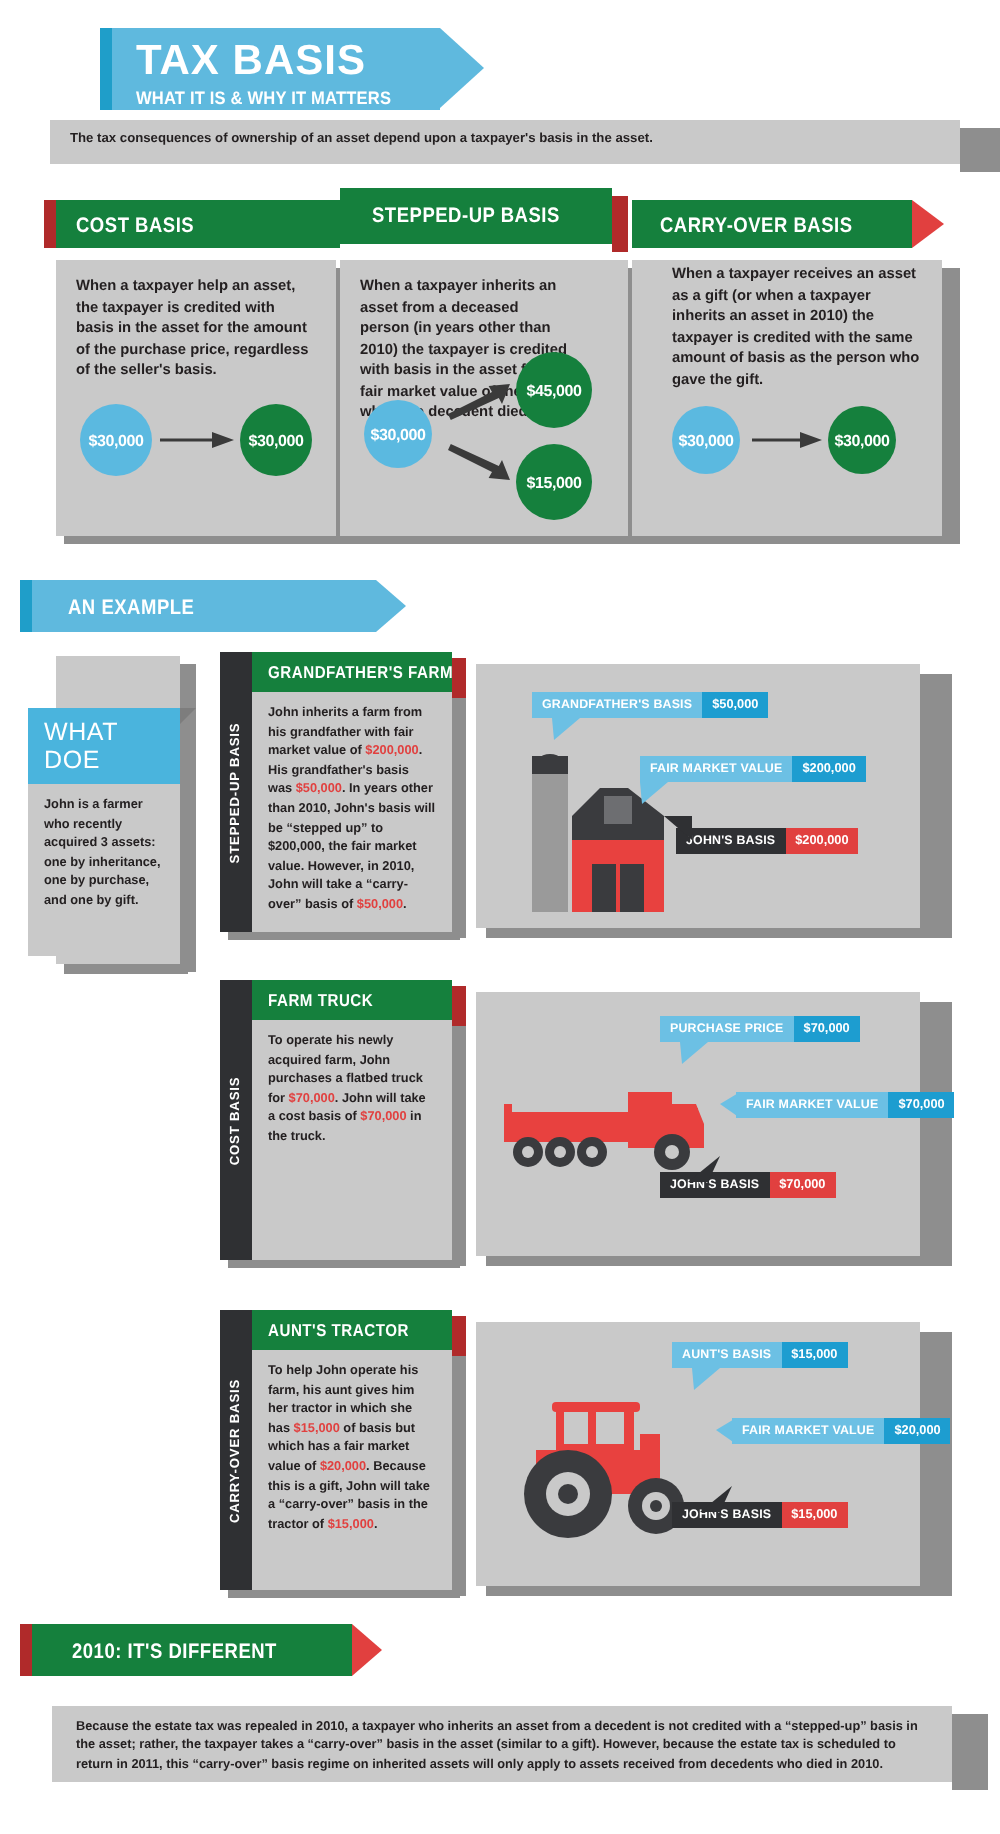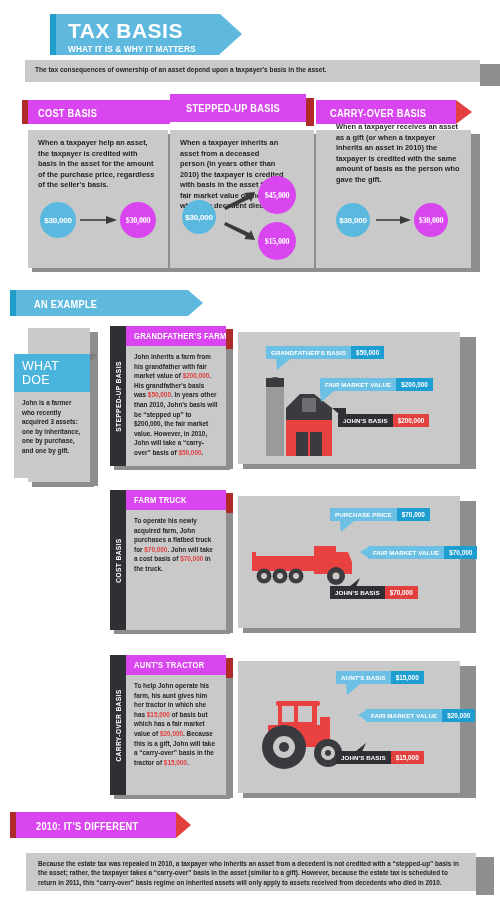--- a/index.html
+++ b/index.html
@@ -6,21 +6,21 @@
   body{
     width:500px;height:917px;position:relative;overflow:hidden;
     background:#ffffff;
     font-family:"Liberation Sans", sans-serif;
     -webkit-font-smoothing:antialiased;
   }
   .abs{position:absolute;}
 
   .blue{background:#5fb9de;}
   .blue-dark{background:#1f9ec9;}
-  .red{background:#d946ef;font-family:Liberation Serif, serif;}
+  .red{background:#15803d;}
   .red-dark{background:#b02a2a;}
   .gray{background:#c9c9c9;}
   .gray-dark{background:#8e8e8e;}
 
   
   #title-main{
     font-size:21px;letter-spacing:.5px;color:#fff;font-weight:bold;
     font-family:"Liberation Sans", sans-serif;
   }
   #title-sub{
@@ -136,21 +136,21 @@
 
 <div class="abs" style="left:0;top:100px;">
   <div class="abs red" style="left:316px;top:0;width:140px;height:24px;"></div>
   <div class="abs" style="left:456px;top:0;width:0;height:0;border-top:12px solid transparent;border-bottom:12px solid transparent;border-left:16px solid #e1403f;"></div>
   <div class="abs cond-hd" style="left:330px;top:7px;">CARRY-OVER BASIS</div>
 
   <div class="abs gray" style="left:316px;top:30px;width:155px;height:138px;"></div>
   <div class="abs gray-dark" style="left:471px;top:34px;width:9px;height:138px;"></div>
   <div class="abs gray-dark" style="left:320px;top:168px;width:155px;height:4px;"></div>
 
-  <div class="abs bodytext" style="left:336px;top:22px;width:124px;">When a taxpayer receives an asset as a gift (or when a taxpayer inherits an asset in 2010) the taxpayer is credited with the same amount of basis as the person who gave the gift.</div>
+  <div class="abs bodytext" style="left:336px;top:32px;width:124px;">When a taxpayer receives an asset as a gift (or when a taxpayer inherits an asset in 2010) the taxpayer is credited with the same amount of basis as the person who gave the gift.</div>
 
   <div class="circle blue" style="left:336px;top:103px;width:34px;height:34px;background:#5bb9e0;">$30,000</div>
   <svg class="abs" style="left:376px;top:115px;" width="36" height="10" viewBox="0 0 36 10">
     <path d="M0 4.3 L24 4.3 L24 1 L35 5 L24 9 L24 5.7 L0 5.7 Z" fill="#3a3a3a"></path>
   </svg>
   <div class="circle red" style="left:414px;top:103px;width:34px;height:34px;">$30,000</div>
 </div>
 
 <div class="abs" style="left:10px;top:290px;width:178px;height:26px;">
   <div class="abs blue-dark" style="left:0;top:0;width:12px;height:26px;"></div>

